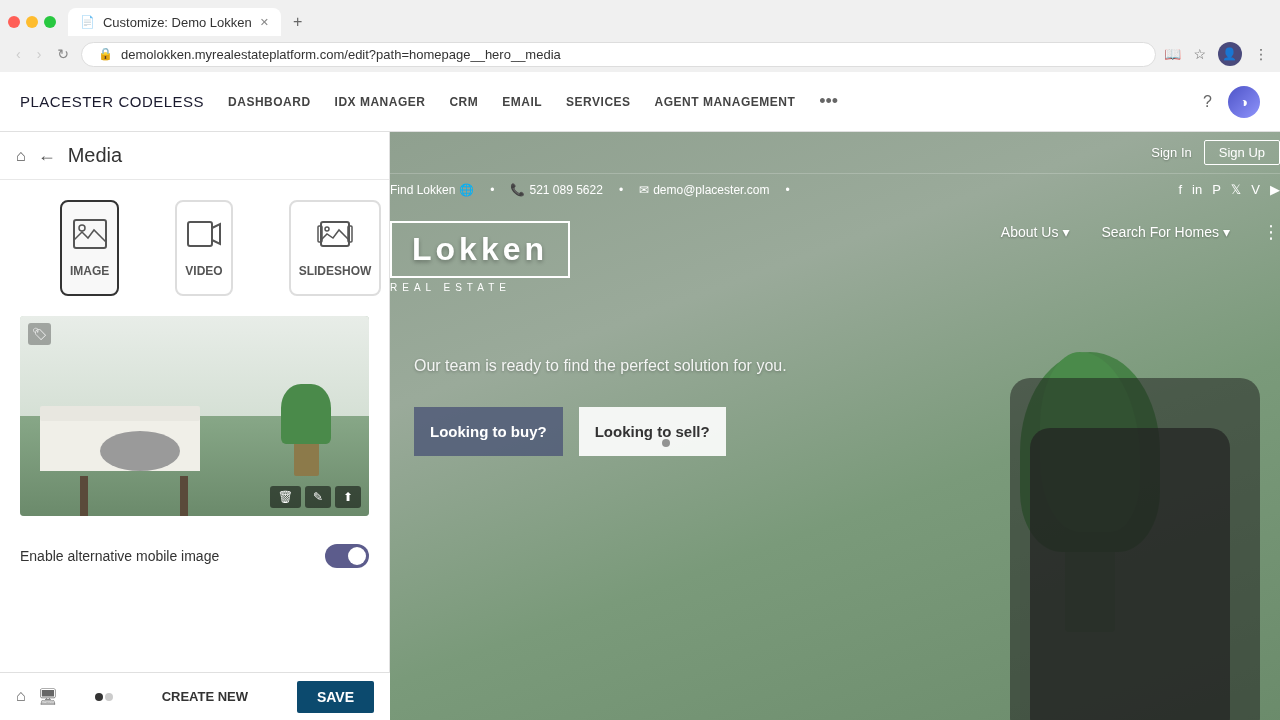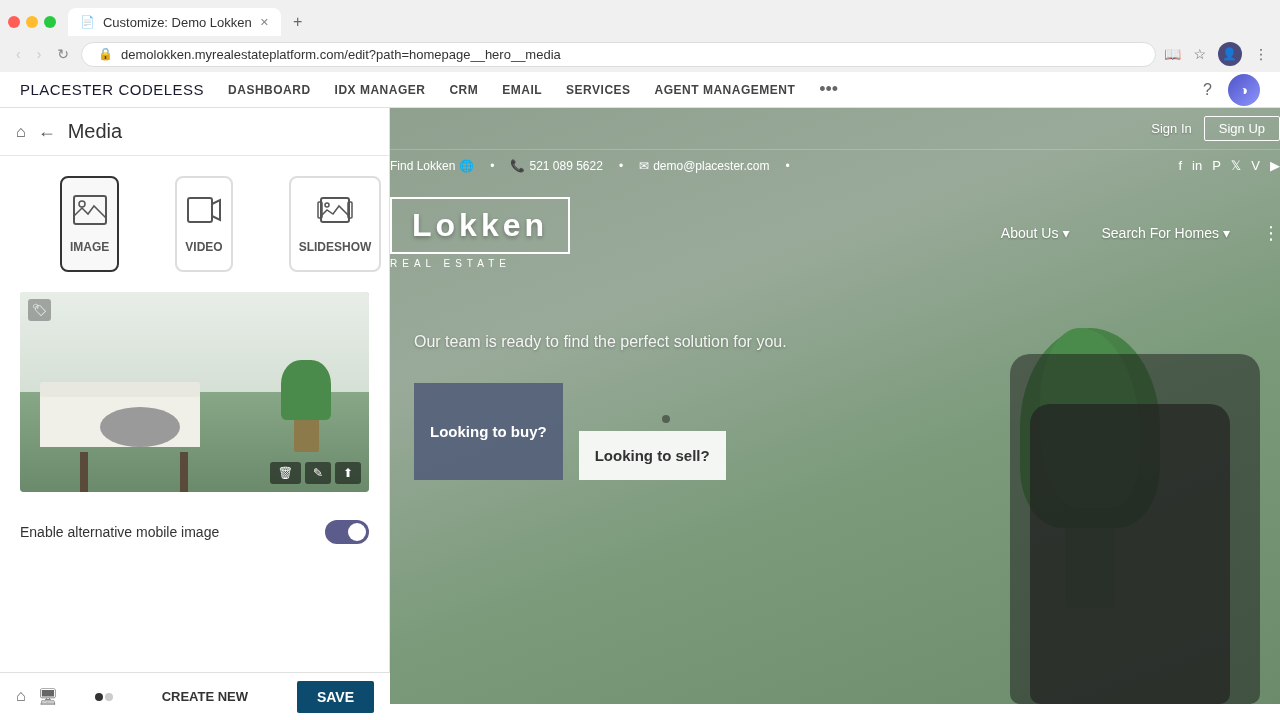--- a/index.html
+++ b/index.html
@@ -79,21 +79,21 @@
       font-weight: bold;
     }
 
     
     .app-header {
       background: #fff;
       border-bottom: 1px solid #e0e0e0;
       display: flex;
       align-items: center;
       padding: 0 20px;
-      height: 36px;
+      height: 60px;
       gap: 24px;
     }
     .logo {
       font-size: 15px;
       font-weight: 700;
       color: #1a1a2e;
       letter-spacing: 0.5px;
       white-space: nowrap;
     }
     .logo span { font-weight: 300; }
@@ -365,21 +365,21 @@
     .site-social-icons {
       display: flex;
       gap: 10px;
       margin-left: auto;
     }
     .site-social-icon { color: white; font-size: 13px; }
 
     
     .site-brand-nav {
       display: flex;
-      align-items: center;
+      align-items: flex-start;
       padding: 16px 0;
       gap: 32px;
     }
     .site-brand {
       display: flex;
       flex-direction: column;
     }
     .site-brand-name {
       font-size: 32px;
       font-weight: 700;
@@ -447,21 +447,20 @@
       cursor: pointer;
       border: none;
     }
     .hero-btn.buy {
       background: rgba(80, 90, 120, 0.85);
       color: white;
     }
     .hero-btn.sell {
       background: rgba(255,255,255,0.9);
       color: #333;
-      margin-top: 48px;
     }
 
     
     .preview-bg {
       position: absolute;
       inset: 0;
       background: linear-gradient(160deg, #8fa08f 0%, #9aaa9a 30%, #7a9a7a 60%, #6b8b6b 100%);
       z-index: 0;
     }
     .preview-content {

